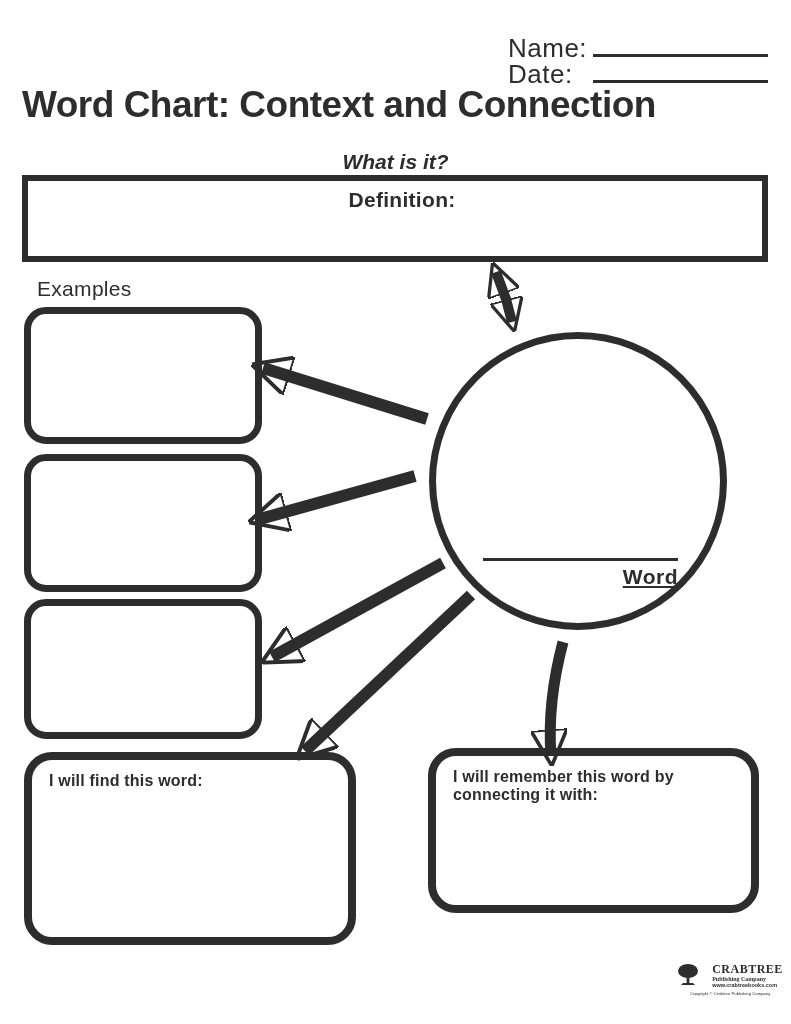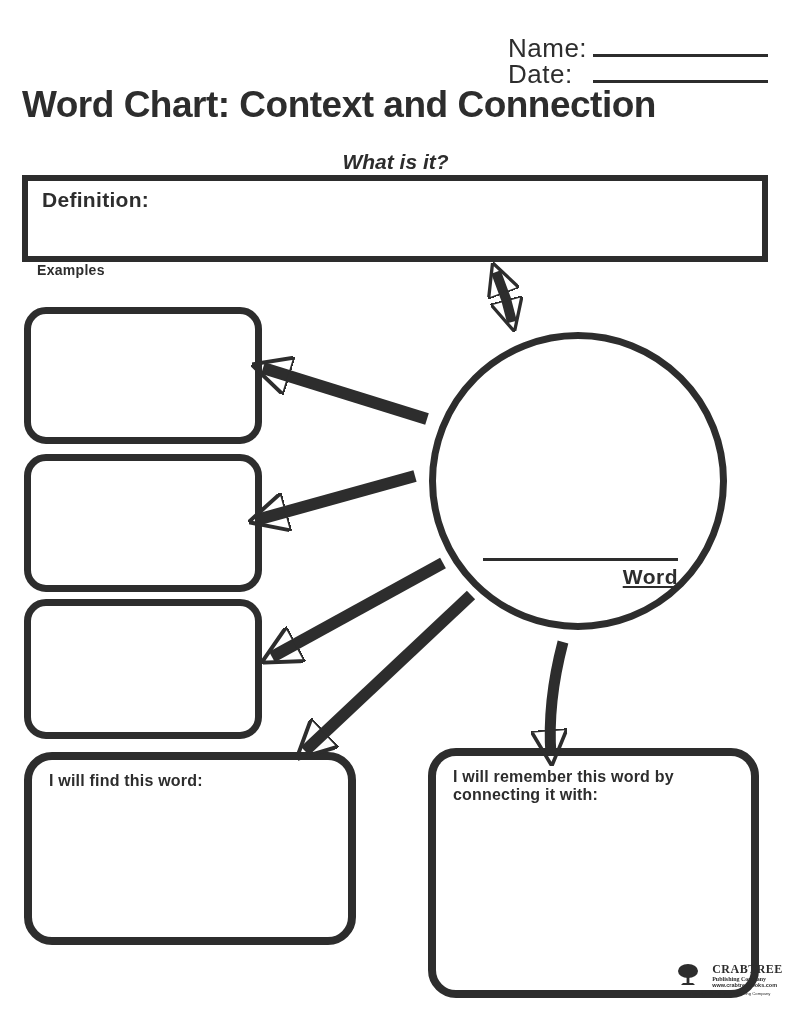--- a/index.html
+++ b/index.html
@@ -30,30 +30,31 @@
 
   
   .what-heading{
     left:0;top:150px;width:791px;text-align:center;
     font-size:21px;font-weight:700;font-style:italic;
   }
   .definition-box{
     left:22px;top:175px;width:746px;height:87px;
     border:6px solid var(--ink);
     background:var(--paper);
+    text-align:center;
   }
   .definition-label{
     padding:7px 0 0 14px;
     font-size:21px;font-weight:700;letter-spacing:.3px;
   }
 
   
   .examples-label{
-    left:37px;top:262px;
-    font-size:14px;font-weight:700;letter-spacing:.3px;
+    left:37px;top:277px;
+    font-size:21px;font-weight:400;letter-spacing:.3px;
   }
   .example-box{
     left:24px;width:238px;
     border:7px solid var(--ink);border-radius:22px;
     background:var(--paper);
   }
   .ex1{top:307px;height:137px;}
   .ex2{top:454px;height:138px;}
   .ex3{top:599px;height:140px;}
 
@@ -71,21 +72,21 @@
     left:483px;top:565px;width:195px;text-align:right;
     font-size:21px;font-weight:700;letter-spacing:.5px;text-decoration:underline;
   }
 
   
   .bottom-box{
     border:8px solid var(--ink);border-radius:28px;
     background:var(--paper);
   }
   .find-box{left:24px;top:752px;width:332px;height:193px;}
-  .remember-box{left:428px;top:748px;width:331px;height:250px;}
+  .remember-box{left:428px;top:748px;width:331px;height:165px;}
   .bottom-box .box-label{
     padding:12px 14px 0 17px;
     font-size:16px;font-weight:700;letter-spacing:.2px;line-height:1.15;
   }
 
   
   .connectors{left:0;top:0;pointer-events:none;z-index:5;}
   .connectors path,.connectors line{stroke:var(--ink);fill:none;}
 
   

